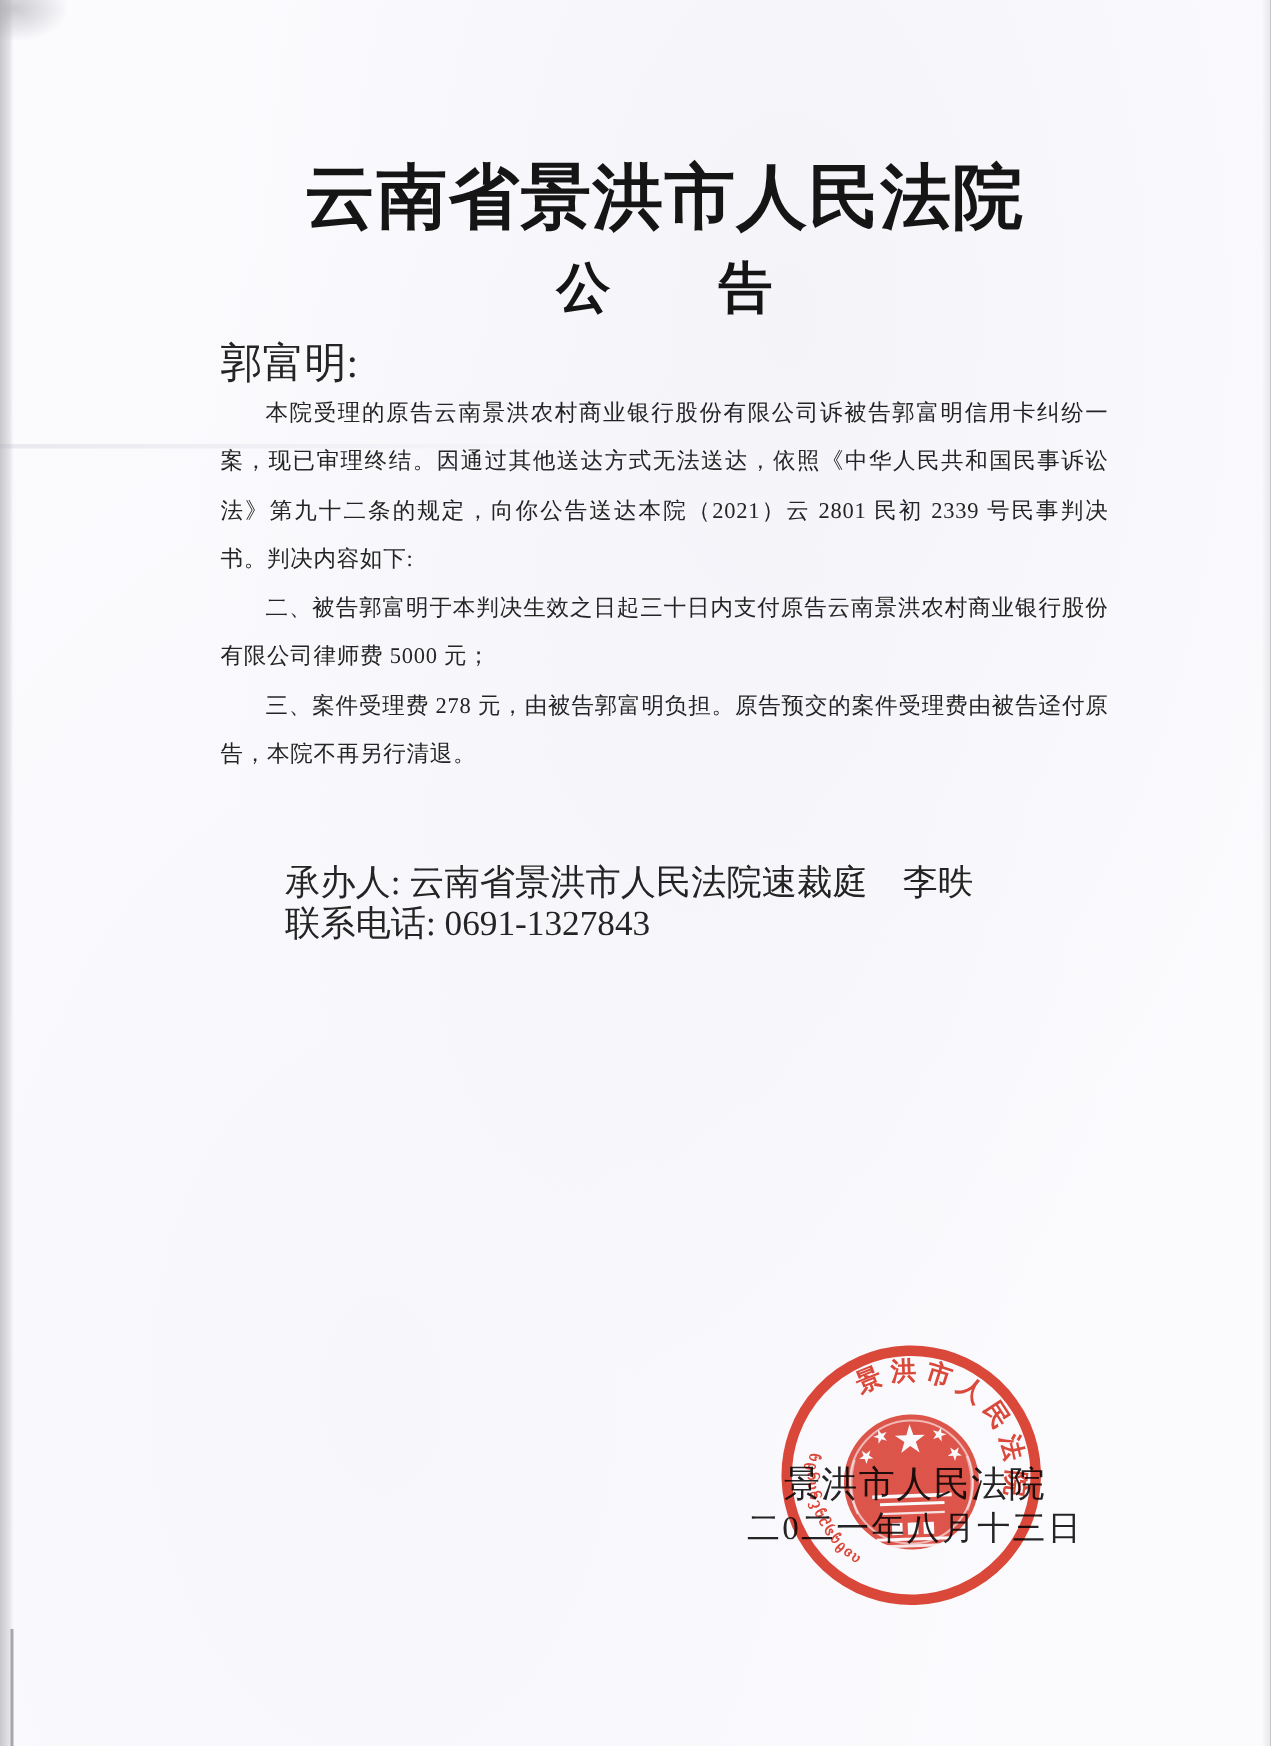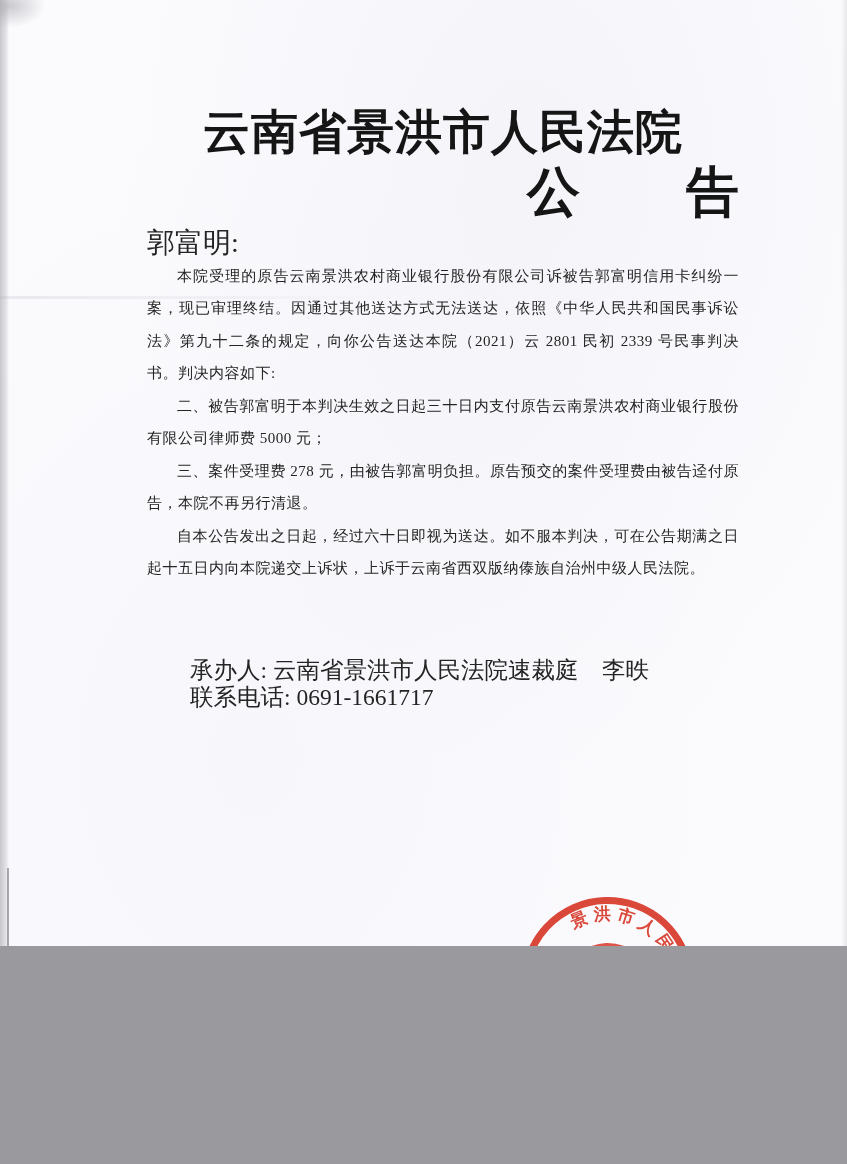--- a/index.html
+++ b/index.html
@@ -1,18 +1,18 @@
 <!DOCTYPE html>
 <html style="--seal-color: #dd3b2b;"><head>
 <meta charset="utf-8">
 <style>
   html,body{margin:0;padding:0;background:#9a9a9e;}
   .page{
     position:relative;
-    width:847px;height:946px;
+    width:847px;height:1164px;
     margin:0 auto;
     background:
       radial-gradient(ellipse at 62% 18%, rgba(205,205,220,.14), transparent 55%),
       radial-gradient(ellipse at 30% 80%, rgba(215,212,228,.10), transparent 60%),
       #fbfafd;
     overflow:hidden;
     font-family:"Liberation Serif","DejaVu Serif",serif;
     color:#242424;
   }
   
@@ -30,35 +30,35 @@
   .content{position:absolute;left:147px;width:592px;top:0;}
 
   .title-line1{
     margin:104px 0 0 0;
     text-align:center;
     font-size:47px;line-height:56px;
     font-weight:bold;letter-spacing:1px;color:#151515;
     white-space:nowrap;
   }
   .title-line2{
-    text-align:right;
-    font-size:53px;line-height:56px;margin-top:4px;
+    text-align:center;
+    font-size:36px;line-height:56px;margin-top:4px;
     font-weight:bold;color:#151515;
   }
   .addressee{
     margin-top:7px;
     font-size:28px;line-height:32.5px;
   }
   .para{
     margin:0;
     font-size:15px;line-height:32.5px;
     text-align:justify;text-indent:2em;
     letter-spacing:.5px;
   }
-  .handler-block{margin-top:72px;margin-left:43px;}
+  .handler-block{margin-top:56px;margin-left:43px;}
   .footer-line{font-size:23.5px;line-height:27px;white-space:nowrap;}
 
   .signature{
     position:absolute;left:460px;top:976px;width:300px;
     text-align:center;
   }
   .sig-court{font-size:24px;line-height:29px;letter-spacing:1px;white-space:nowrap;}
   .sig-date{font-size:22px;line-height:28px;letter-spacing:1.5px;white-space:nowrap;}
 
   .seal{
@@ -83,31 +83,30 @@
   <div class="content">
     <div class="title-line1">云南省景洪市人民法院</div>
     <div class="title-line2">公　　告</div>
 
     <div class="addressee">郭富明:</div>
 
     <div>
         <p class="para">本院受理的原告云南景洪农村商业银行股份有限公司诉被告郭富明信用卡纠纷一案，现已审理终结。因通过其他送达方式无法送达，依照《中华人民共和国民事诉讼法》第九十二条的规定，向你公告送达本院（2021）云 2801 民初 2339 号民事判决书。判决内容如下:</p>
         <p class="para">二、被告郭富明于本判决生效之日起三十日内支付原告云南景洪农村商业银行股份有限公司律师费 5000 元；</p>
         <p class="para">三、案件受理费 278 元，由被告郭富明负担。原告预交的案件受理费由被告迳付原告，本院不再另行清退。</p>
-        <p class="para">自本公告发出之日起，经过六十日即视为送达。如不服本判决，可在公告期满之日起十五日内向本院递交上诉状，上诉于云南省西双版纳傣族自治州中级人民法院。</p>
       </div>
 
     <div class="handler-block">
       <div class="footer-line">
         <span>承办人:</span>
         <span>云南省景洪市人民法院速裁庭　李昳</span>
       </div>
       <div class="footer-line">
         <span>联系电话:</span>
-        <span>0691-1661717</span>
+        <span>0691-1327843</span>
       </div>
     </div>
   </div>
 
   <div class="signature">
     <div class="sig-court">景洪市人民法院</div>
     <div class="sig-date">二0二一年八月十三日</div>
   </div>
 
   <svg class="seal" viewBox="0 0 175 175" aria-hidden="true">

